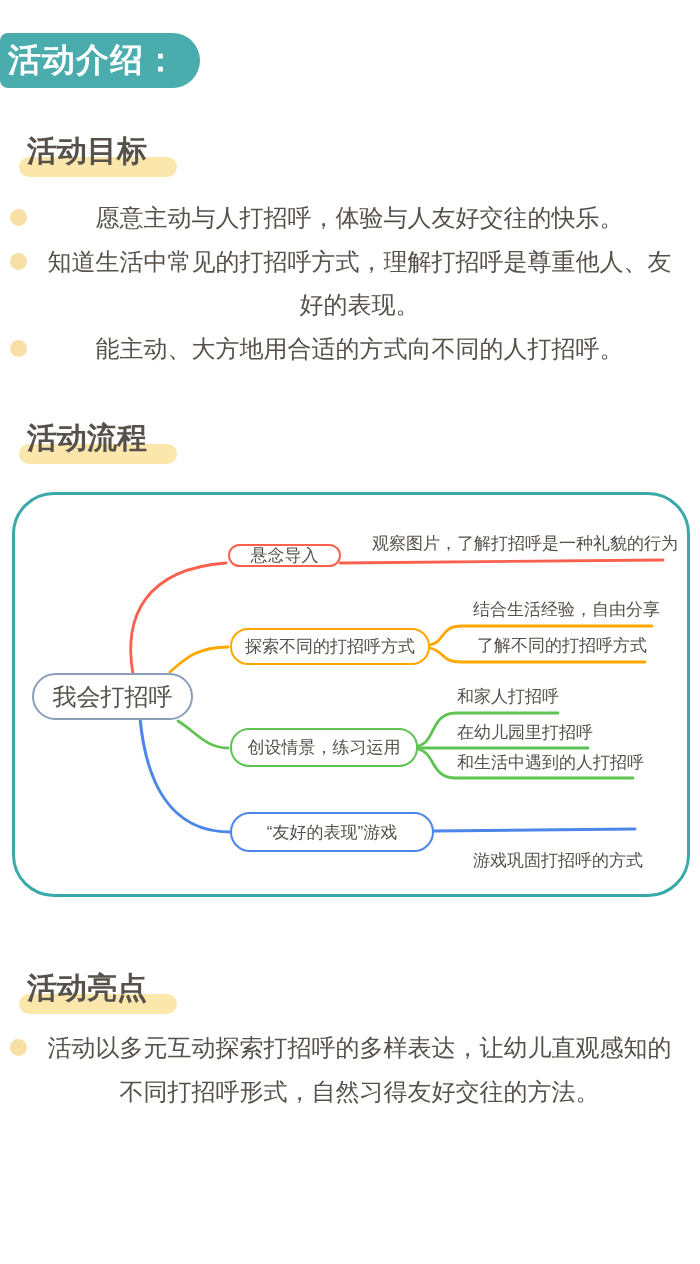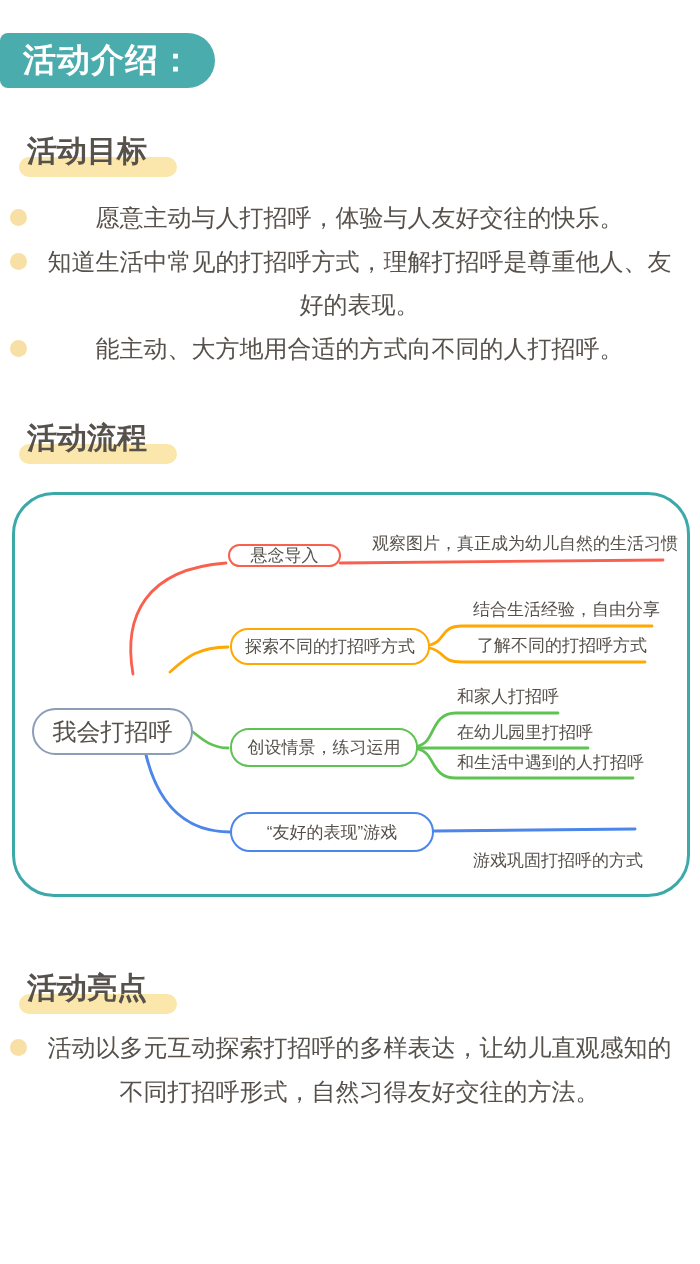--- a/index.html
+++ b/index.html
@@ -6,21 +6,21 @@
   .page{
     position:relative;width:700px;height:1264px;background:#ffffff;
     font-family:"Liberation Sans","DejaVu Sans",sans-serif;
     color:#57514B;overflow:hidden;
   }
   
   .badge{
     position:absolute;left:0;top:33px;height:55px;
     background:#4BACAE;border-radius:8px 28px 28px 8px;
     display:inline-flex;align-items:center;
-    padding:0 22px 0 23px;
+    padding:0 22px 0 8px;
   }
   .badge span{font-size:33px;font-weight:bold;color:#ffffff;letter-spacing:1px;}
   
   .sec-heading{position:absolute;left:27px;font-size:30px;font-weight:bold;line-height:36px;}
   .sec-heading span{position:relative;z-index:0;display:inline-block;}
   .sec-heading span::after{
     content:"";position:absolute;left:-8px;right:-30px;bottom:-8px;height:20px;
     background:#FBE7AC;border-radius:10px;z-index:-1;
   }
   .h-goals{top:133px;}
@@ -45,21 +45,21 @@
     box-sizing:border-box;background:#ffffff;
   }
   .mm-svg{position:absolute;left:0;top:0;}
   .node{
     position:absolute;box-sizing:border-box;background:#ffffff;
     display:flex;align-items:center;justify-content:center;
     font-size:17px;color:#55504A;white-space:nowrap;
   }
   .node-root{
     left:20px;top:181px;width:161px;height:47px;
-    border:2.5px solid #8C9DB8;border-radius:24px;font-size:24px;margin-top:35px;
+    border:2.5px solid #8C9DB8;border-radius:24px;font-size:24px;
   }
   .node-b1{left:216px;top:52px;width:113px;height:23px;border:2.5px solid #F9604E;border-radius:19px;}
   .node-b2{left:218px;top:136px;width:200px;height:37px;border:2.5px solid #FFA702;border-radius:18px;}
   .node-b3{left:218px;top:236px;width:188px;height:39px;border:2.5px solid #5FC353;border-radius:19px;}
   .node-b4{left:218px;top:320px;width:204px;height:40px;border:2.5px solid #4C86E8;border-radius:20px;}
   .leaf{
     position:absolute;font-size:17px;line-height:22px;color:#55504A;white-space:nowrap;
   }
 </style>
 </head>
@@ -131,21 +131,21 @@
     <div class="node node-b2">
       <span>探索不同的打招呼方式</span>
     </div>
     <div class="node node-b3">
       <span>创设情景，练习运用</span>
     </div>
     <div class="node node-b4">
       <span>“友好的表现”游戏</span>
     </div>
 
-    <div class="leaf" style="left:360px;top:41px;">观察图片，真正成为幼儿自然的生活习惯</div>
+    <div class="leaf" style="left:360px;top:41px;">观察图片，了解打招呼是一种礼貌的行为</div>
     <div class="leaf" style="left:461px;top:107px;">结合生活经验，自由分享</div>
     <div class="leaf" style="left:465px;top:143px;">了解不同的打招呼方式</div>
     <div class="leaf" style="left:445px;top:194px;">和家人打招呼</div>
     <div class="leaf" style="left:445px;top:230px;">在幼儿园里打招呼</div>
     <div class="leaf" style="left:445px;top:260px;">和生活中遇到的人打招呼</div>
     <div class="leaf" style="left:461px;top:310px;margin-top:48px;">游戏巩固打招呼的方式</div>
   </div>
 
   <div class="sec-heading h-high">
     <span>活动亮点</span>

